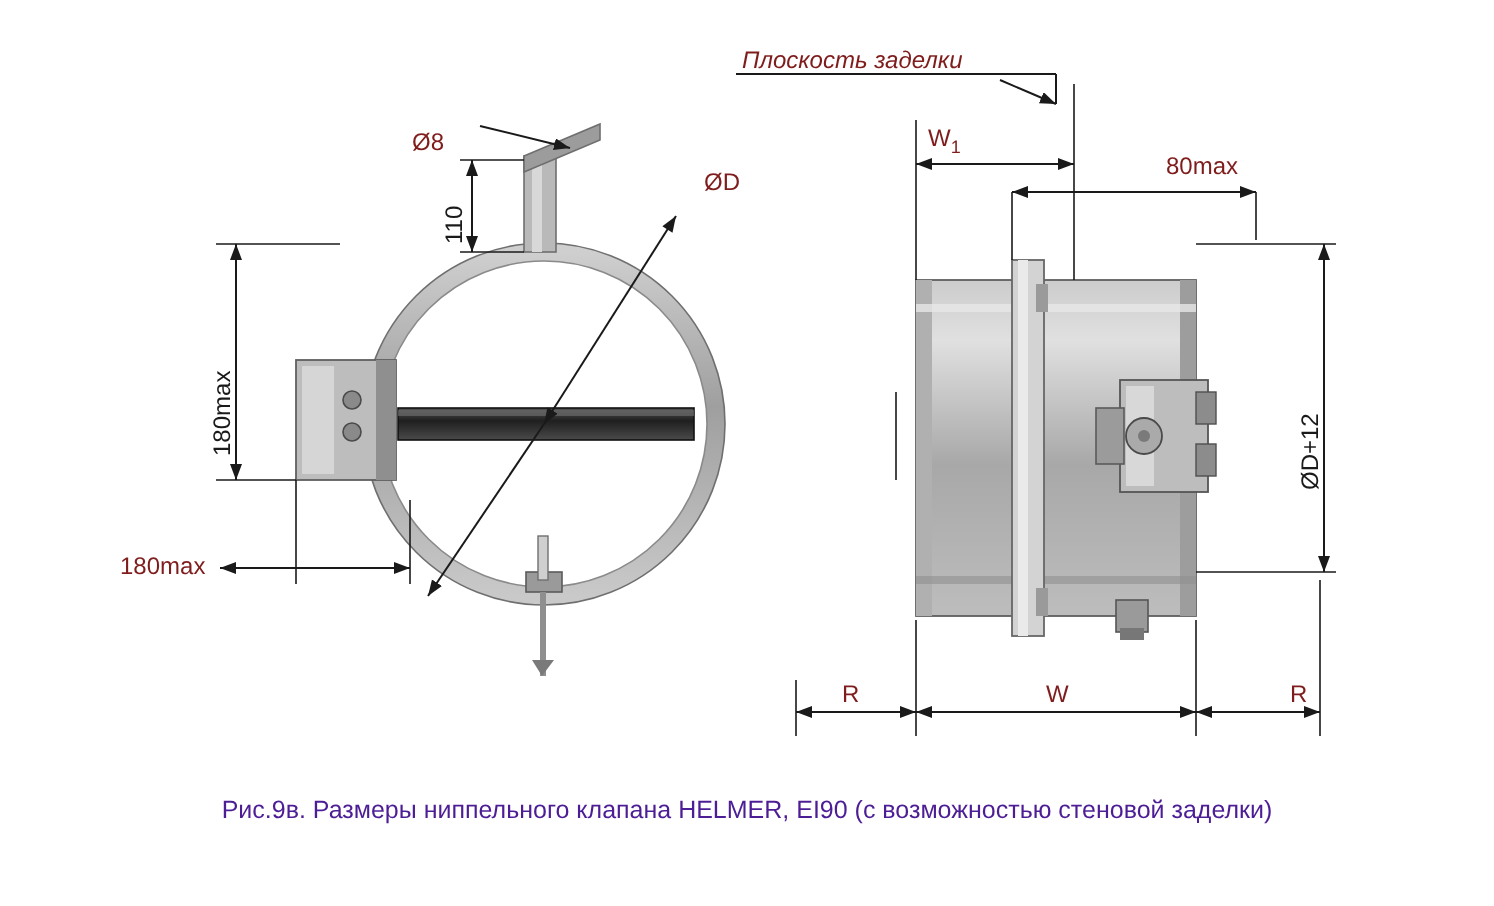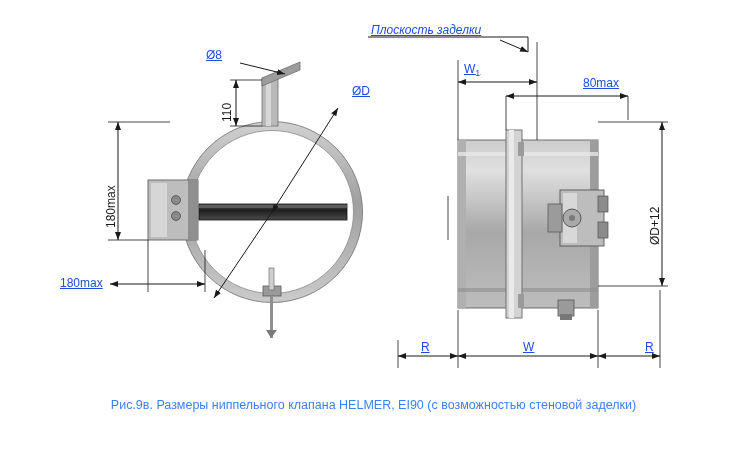--- a/index.html
+++ b/index.html
@@ -1,21 +1,21 @@
 <!DOCTYPE html>
 <html><head>
 <meta charset="utf-8">
 <style>
   html,body{margin:0;padding:0;background:#ffffff;}
   body{font-family:"Liberation Sans",sans-serif;}
   #page{position:relative;width:747px;height:453px;background:#fff;overflow:hidden;}
-  .lbl{position:absolute;font-size:12px;color:#1d4ed8;white-space:nowrap;text-decoration:underline;}
+  .lbl{position:absolute;font-size:12px;color:#7f1d1d;white-space:nowrap;}
   .lbl.it{font-style:italic;}
   .vlbl{position:absolute;font-size:12px;color:#1a1a1a;white-space:nowrap;transform-origin:0 0;transform:rotate(-90deg);}
-  .cap{position:absolute;left:0;right:0;text-align:center;font-size:12.5px;color:#3b82f6;}
+  .cap{position:absolute;left:0;right:0;text-align:center;font-size:12.5px;color:#4c1d95;}
   svg{position:absolute;left:0;top:0;overflow:visible;}
 </style>
 </head>
 <body>
 
 <div id="page">
 
   <svg width="747" height="453">
     <defs>
       <marker id="arrEnd" markerWidth="9" markerHeight="9" refX="8" refY="3" orient="auto">
@@ -140,21 +140,21 @@
       <line x1="660" y1="290" x2="660" y2="368" stroke="#1a1a1a" stroke-width="0.8"></line>
 
       <line x1="398" y1="356" x2="458" y2="356" stroke="#1a1a1a" stroke-width="1" marker-start="url(#arrStart)" marker-end="url(#arrEnd)"></line>
       <line x1="458" y1="356" x2="598" y2="356" stroke="#1a1a1a" stroke-width="1" marker-start="url(#arrStart)" marker-end="url(#arrEnd)"></line>
       <line x1="598" y1="356" x2="660" y2="356" stroke="#1a1a1a" stroke-width="1" marker-start="url(#arrStart)" marker-end="url(#arrEnd)"></line>
 
       <line x1="448" y1="196" x2="448" y2="240" stroke="#1a1a1a" stroke-width="0.8"></line>
     </g>
   </svg>
 
-  <div class="lbl" style="left:206px;top:48px;">Ø8</div>
+  <div class="lbl" style="left:206px;top:64px;">Ø8</div>
 
   <div class="vlbl" style="left:220px;top:122px;">110</div>
 
   <div class="lbl" style="left:352px;top:84px;">ØD</div>
 
   <div class="vlbl" style="left:104px;top:228px;">180max</div>
 
   <div class="lbl" style="left:60px;top:276px;">180max</div>
 
   <div class="lbl it" style="left:371px;top:23px;">Плоскость заделки</div>

